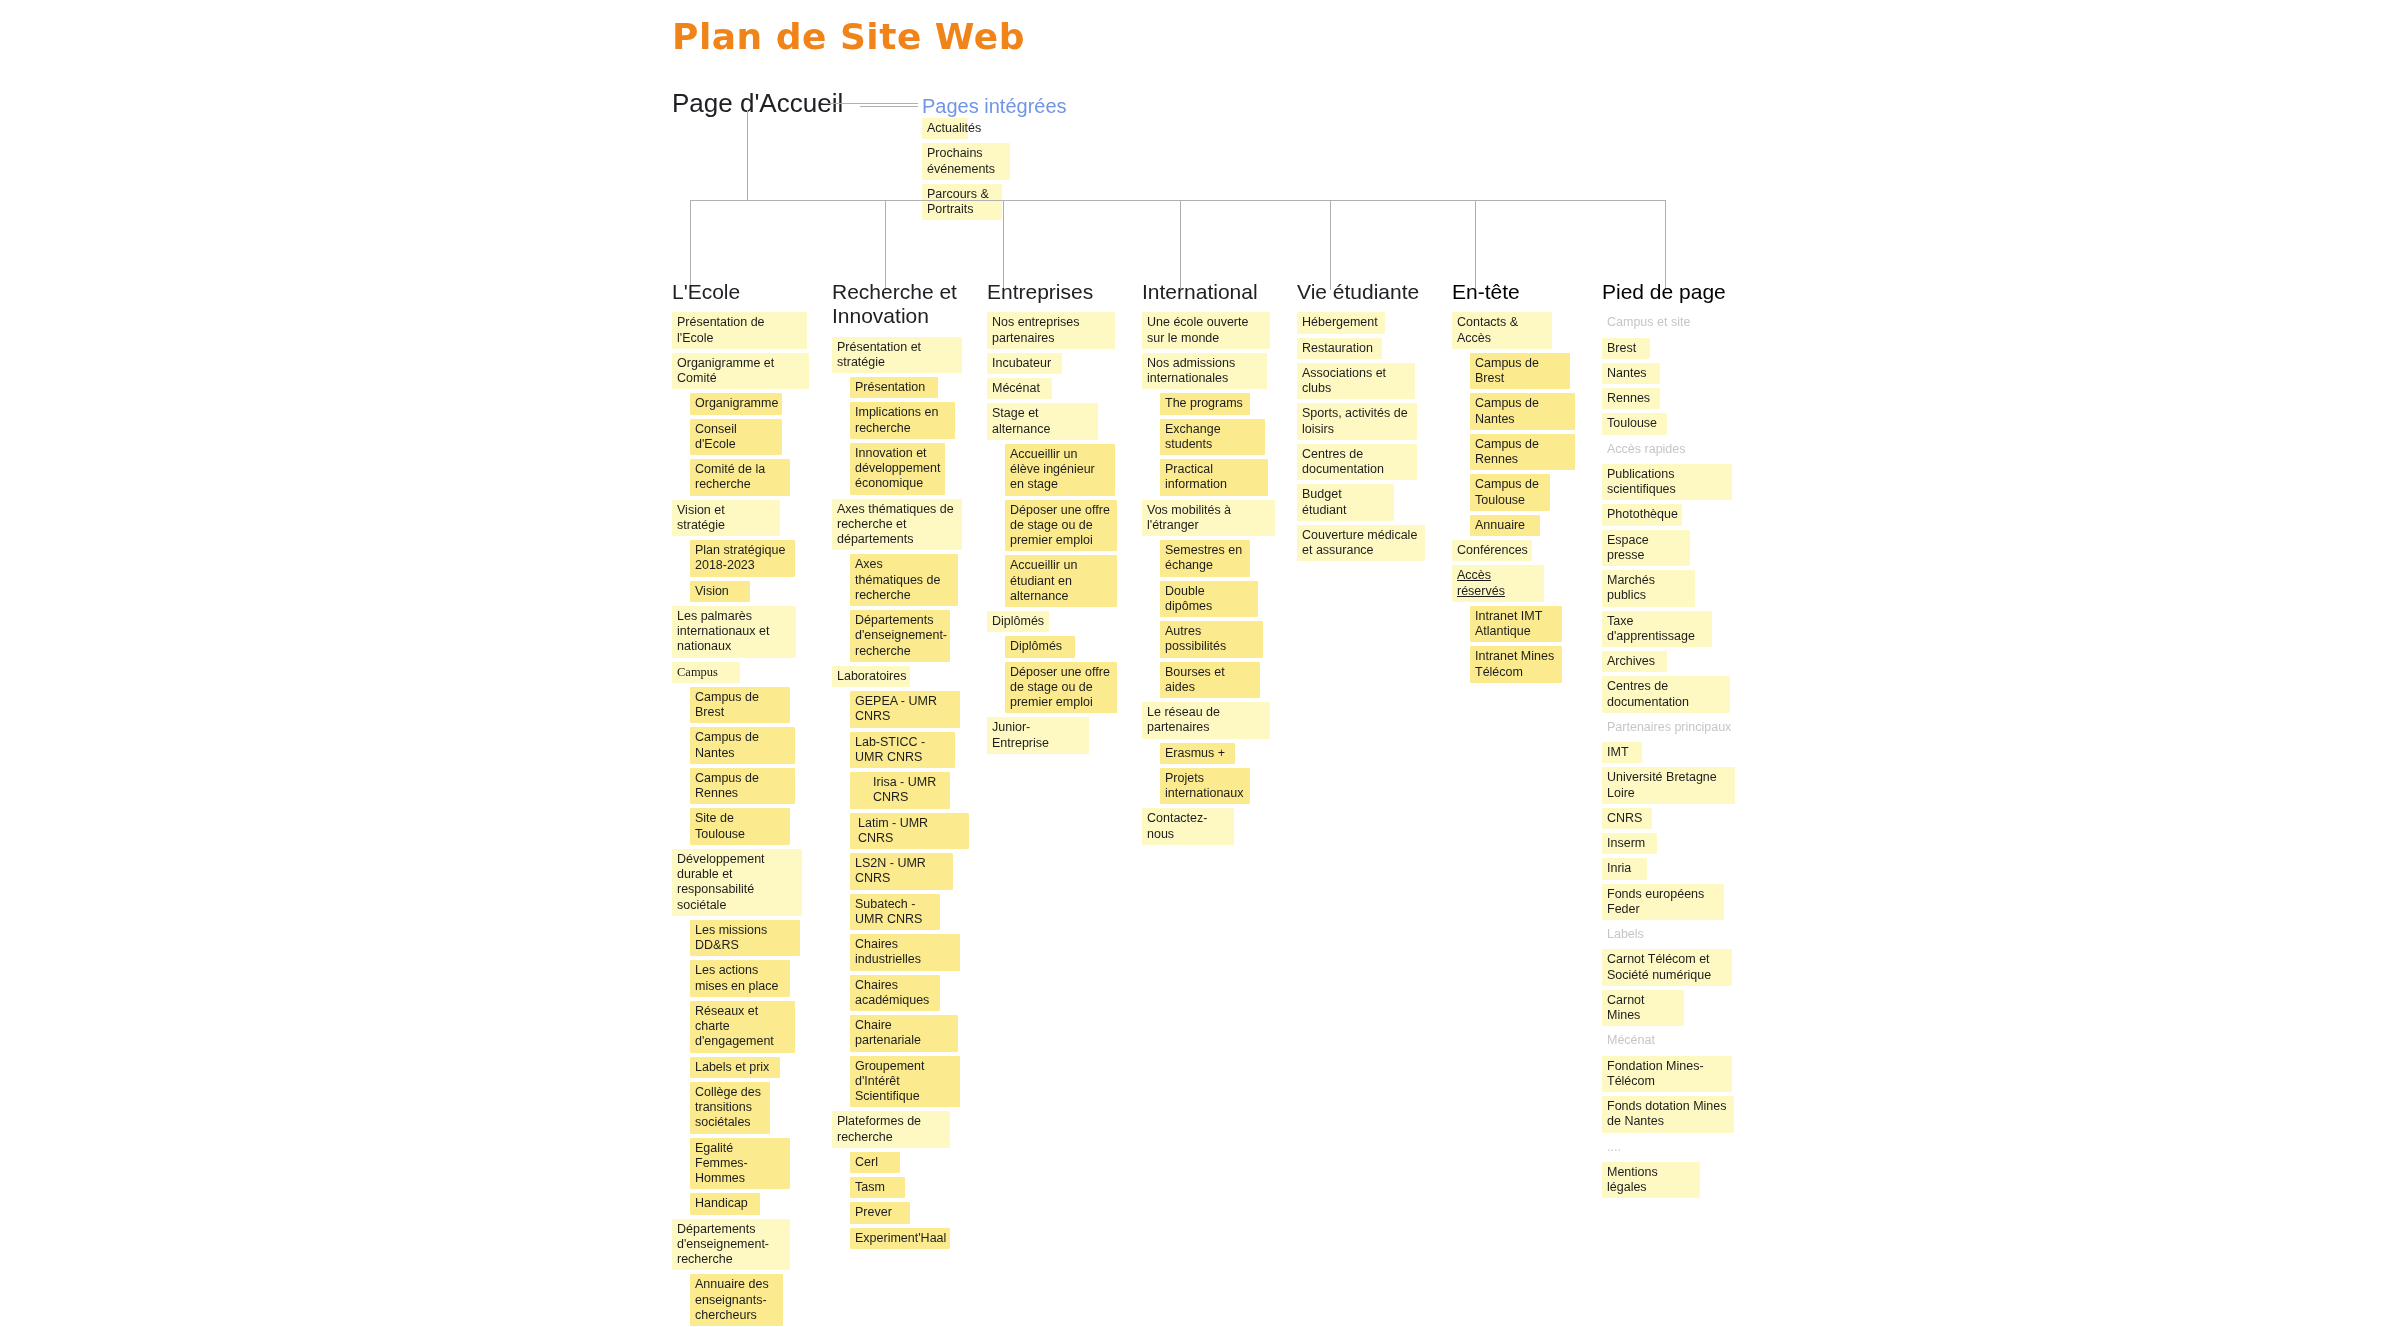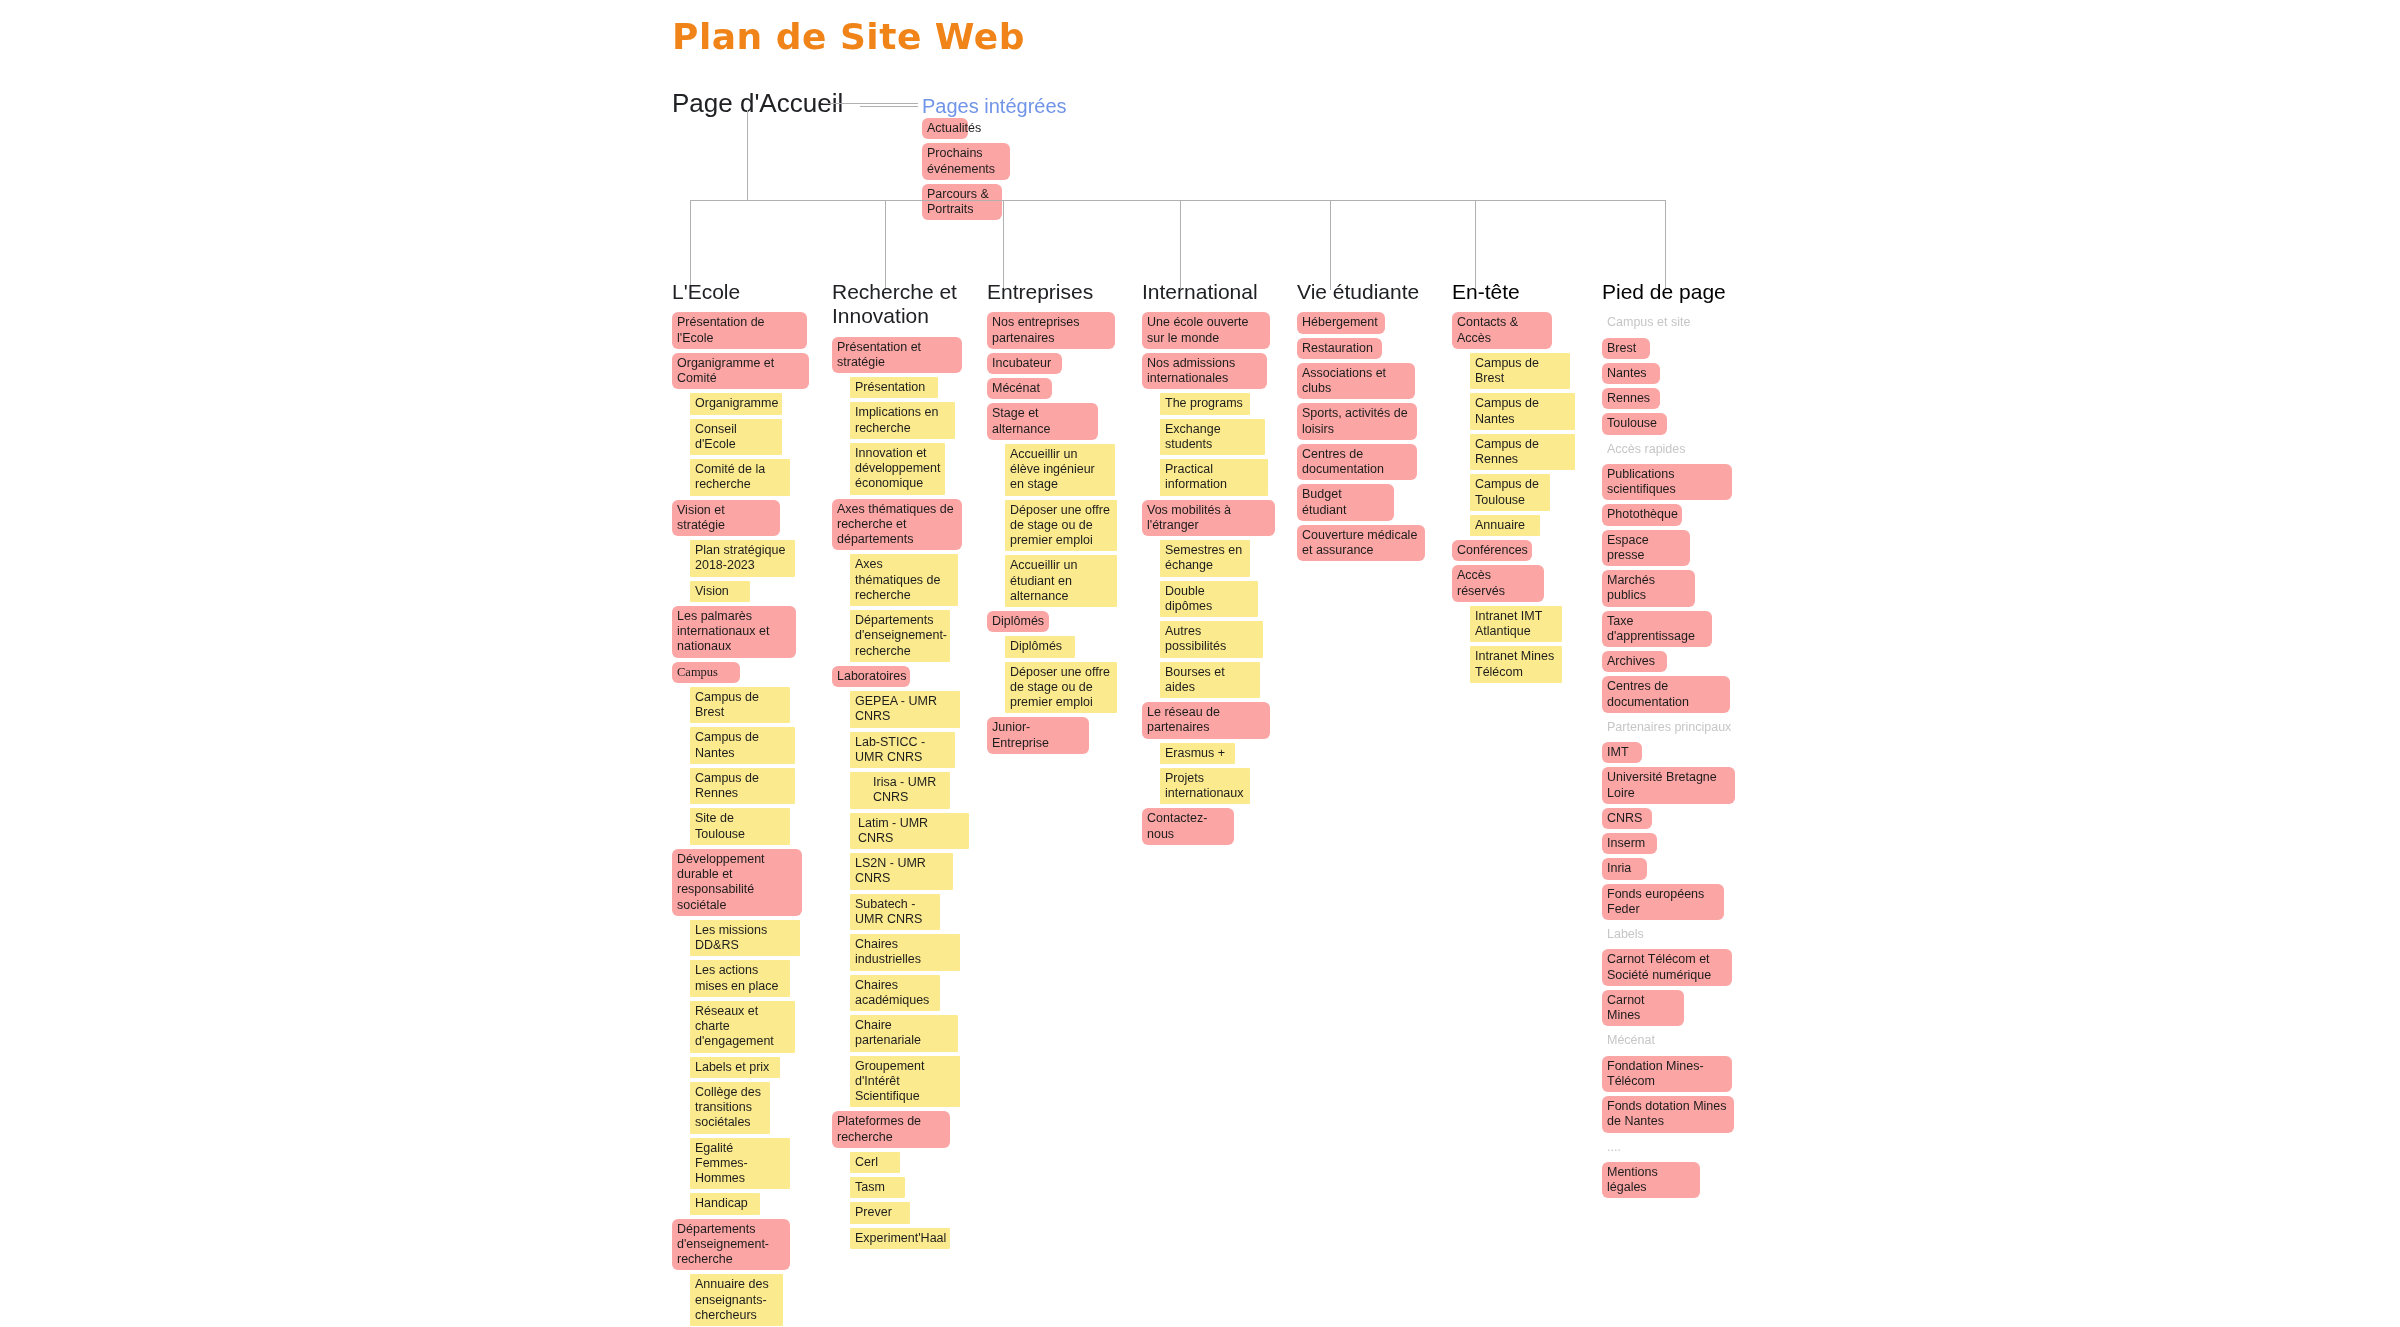--- a/index.html
+++ b/index.html
@@ -44,21 +44,21 @@
   
   .node{
     display:inline-block;
     font-size:12.5px;line-height:1.22;
     color:#1d1d1d;
     padding:3px 5px 3px 5px;
     border-radius:1px;
     box-sizing:border-box;
     margin-bottom:4px;
   }
-  .n1{background:#fca5a5;margin-left:0;border-radius:6px;}
+  .n1{background:#fef9c3;margin-left:0;}
   .n2{background:#fbeb8e;margin-left:18px;}
   .grp{
     font-size:12.5px;color:#c6c6c6;padding:3px 5px;margin-bottom:4px;
     display:inline-block;line-height:1.22;
   }
   .row{display:block;}
 </style>
 </head>
 <body>
 
@@ -204,21 +204,21 @@
         <div class="col-title blue">En-tête</div>
         <div>
           <div style="height: 0px;"></div>
           <div class="row"><span class="node n1" style="width: 100px;">Contacts &amp; Accès</span></div>
           <div class="row"><span class="node n2" style="width: 100px;">Campus de Brest</span></div>
           <div class="row"><span class="node n2" style="width: 105px;">Campus de Nantes</span></div>
           <div class="row"><span class="node n2" style="width: 105px;">Campus de Rennes</span></div>
           <div class="row"><span class="node n2" style="width: 80px;">Campus de Toulouse</span></div>
           <div class="row"><span class="node n2" style="width: 70px;">Annuaire</span></div>
           <div class="row"><span class="node n1" style="width: 80px;">Conférences</span></div>
-          <div class="row"><span class="node n1" style="width: 92px;">Accès réservés</span></div>
+          <div class="row"><span class="node n1" style="width: 92px; text-decoration: underline;">Accès réservés</span></div>
           <div class="row"><span class="node n2" style="width: 92px;">Intranet IMT Atlantique</span></div>
           <div class="row"><span class="node n2" style="width: 92px;">Intranet Mines Télécom</span></div>
         </div>
       </div>
       <div class="col" style="left: 1602px; width: 160px;">
         <div class="col-title blue">Pied de page</div>
         <div>
           <div style="height: 0px;"></div>
           <div class="row"><span class="grp">Campus et site</span></div>
           <div class="row"><span class="node n1" style="width: 48px;">Brest</span></div>

